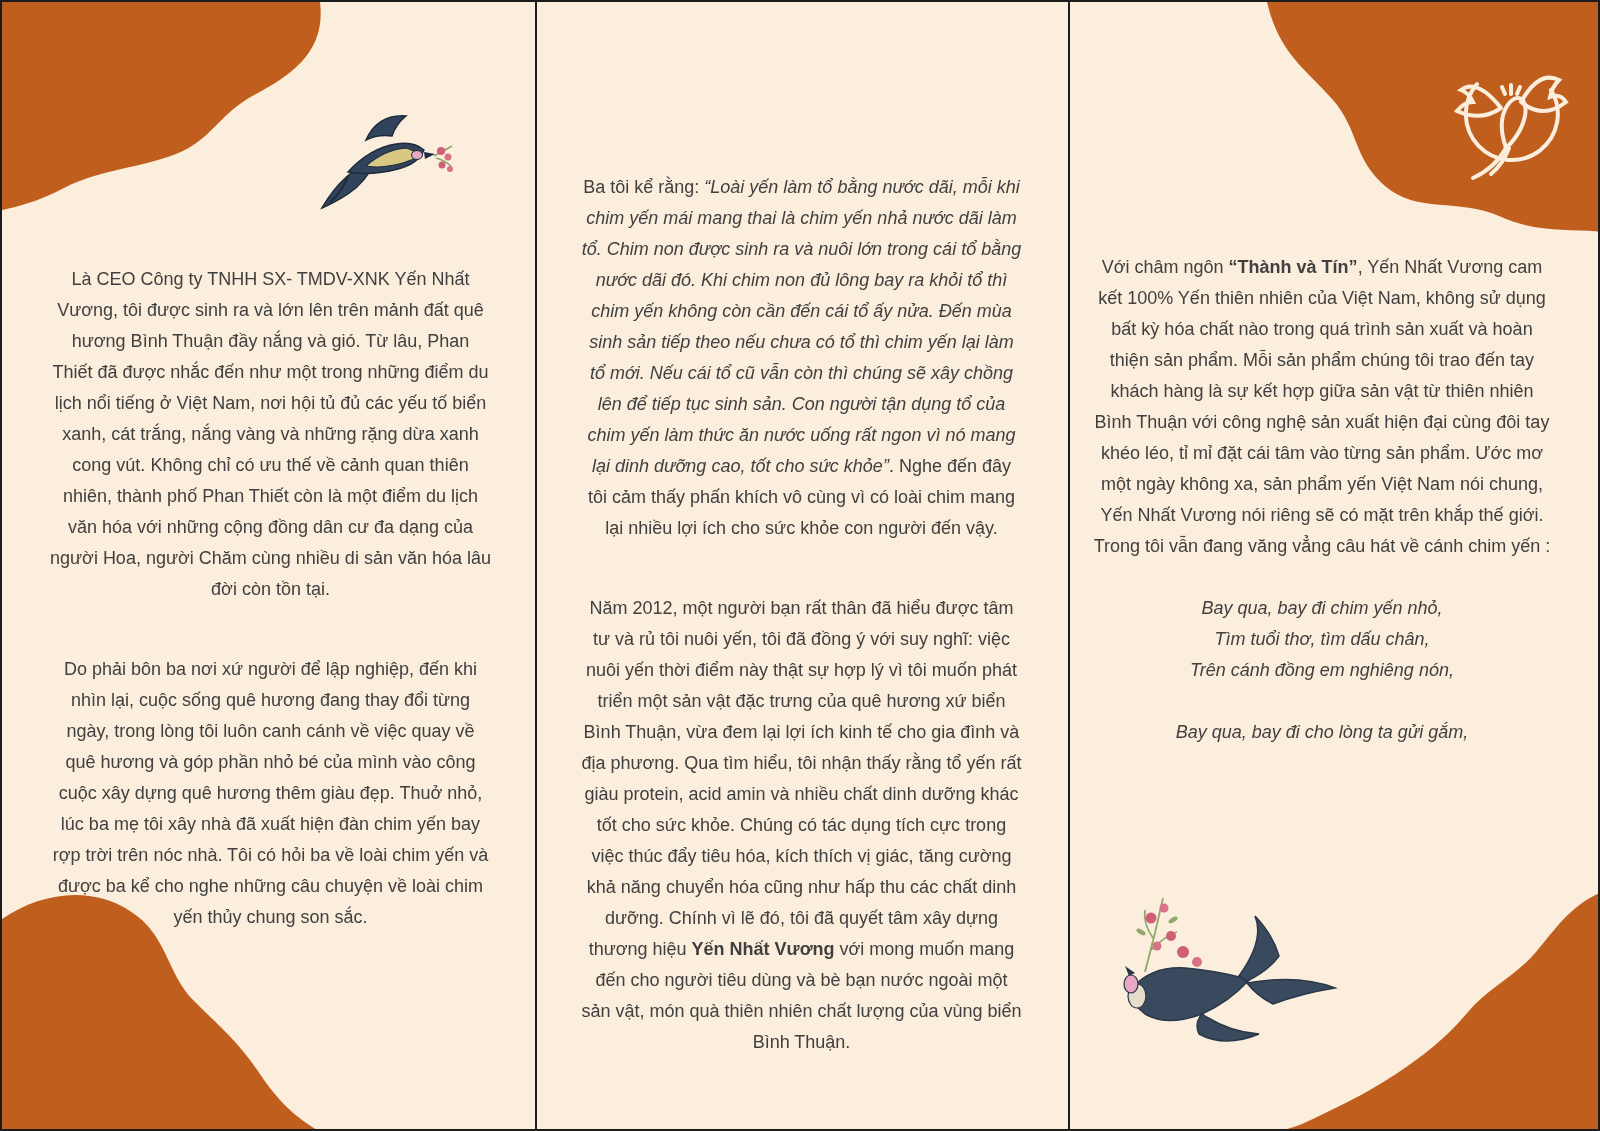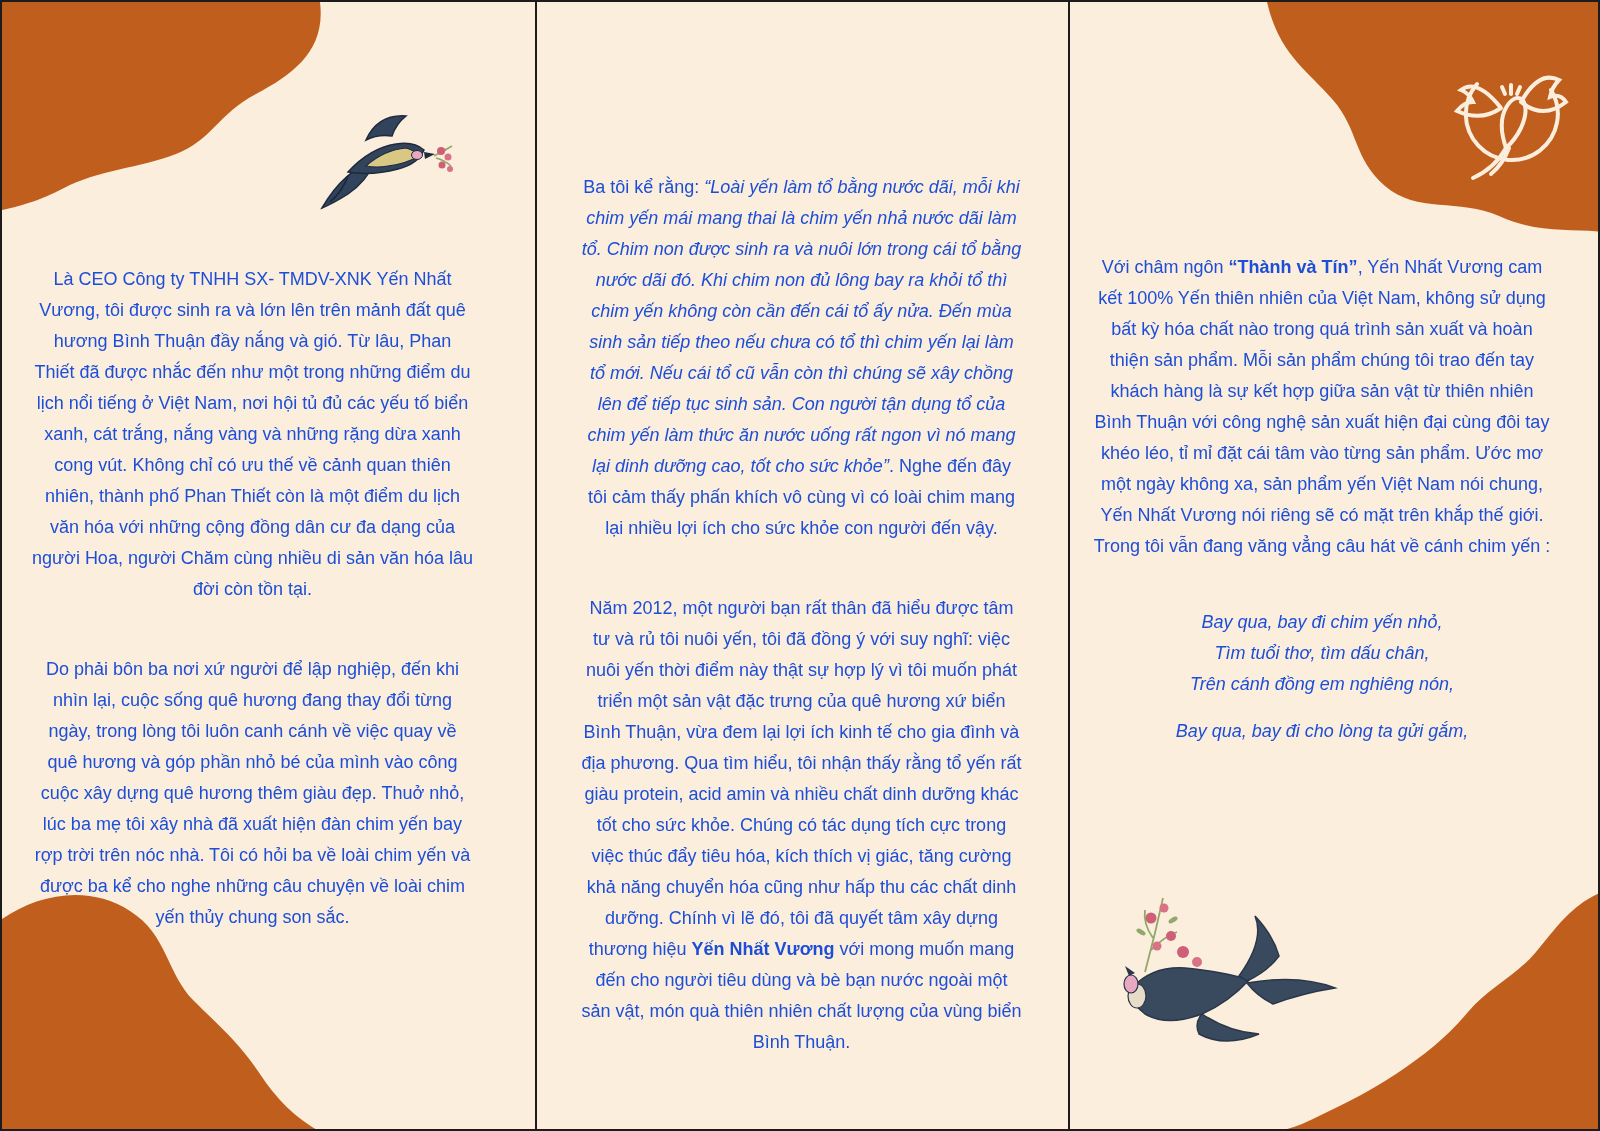--- a/index.html
+++ b/index.html
@@ -16,25 +16,25 @@
   .blob{position:absolute;}
   .divider{
     position:absolute;top:0;bottom:0;width:2px;background:#1c1c1c;z-index:5;
   }
   .textblock{
     position:absolute;
     text-align:center;
     font-size:18px;
     line-height:31px;
     z-index:3;
-    color:#1d4ed8;
+    color:#404040;
   }
   .para + .para{margin-top:49px;}
-  .poem{margin-top:45px;font-style:italic;}
-  .poem + .poem{margin-top:16px;}
+  .poem{margin-top:31px;font-style:italic;}
+  .poem + .poem{margin-top:31px;}
   .seg-i{font-style:italic;}
   .seg-b{font-weight:700;}
   .illus{position:absolute;z-index:4;}
 </style>
 </head>
 <body>
 
 <div class="page">
 
   <svg class="blob" style="left:0;top:0;" width="330" height="215" viewBox="0 0 330 215">
@@ -96,21 +96,21 @@
     <circle cx="90" cy="82" r="5" fill="#d97287"></circle>
     <path fill="#3a4a5e" stroke="#2a374a" stroke-width="1.5" d="M25 108 Q45 86 78 88 Q118 92 142 100 Q122 122 95 134 Q60 147 38 134 Q22 122 25 108 Z"></path>
     <path fill="#3a4a5e" stroke="#2a374a" stroke-width="1.5" d="M132 96 Q158 60 148 36 Q166 55 172 76 Q160 92 140 101 Z"></path>
     <path fill="#3a4a5e" stroke="#2a374a" stroke-width="1.5" d="M140 103 Q192 94 228 108 Q196 113 166 124 Q150 116 140 103 Z"></path>
     <path fill="#3a4a5e" stroke="#2a374a" stroke-width="1.5" d="M95 134 Q122 152 152 154 Q118 168 92 154 Q87 143 95 134 Z"></path>
     <ellipse cx="30" cy="116" rx="9" ry="12" fill="#e7dcc8" stroke="#2a374a" stroke-width="1.2"></ellipse>
     <ellipse cx="24" cy="104" rx="7" ry="9" fill="#e9a8c2" stroke="#2a374a" stroke-width="1.2"></ellipse>
     <path fill="#2a374a" d="M22 96 L18 86 L28 93 Z"></path>
   </svg>
 
-  <div class="textblock" style="left:30px;top:262px;width:441px;">
+  <div class="textblock" style="left:48px;top:262px;width:441px;">
     <div class="para"><span>Là CEO Công ty TNHH SX- TMDV-XNK Yến Nhất Vương, tôi được sinh ra và lớn lên trên mảnh đất quê hương Bình Thuận đầy nắng và gió. Từ lâu, Phan Thiết đã được nhắc đến như một trong những điểm du lịch nổi tiếng ở Việt Nam, nơi hội tủ đủ các yếu tố biển xanh, cát trắng, nắng vàng và những rặng dừa xanh cong vút. Không chỉ có ưu thế về cảnh quan thiên nhiên, thành phố Phan Thiết còn là một điểm du lịch văn hóa với những cộng đồng dân cư đa dạng của người Hoa, người Chăm cùng nhiều di sản văn hóa lâu đời còn tồn tại.</span></div>
     <div class="para"><span>Do phải bôn ba nơi xứ người để lập nghiệp, đến khi nhìn lại, cuộc sống quê hương đang thay đổi từng ngày, trong lòng tôi luôn canh cánh về việc quay về quê hương và góp phần nhỏ bé của mình vào công cuộc xây dựng quê hương thêm giàu đẹp. Thuở nhỏ, lúc ba mẹ tôi xây nhà đã xuất hiện đàn chim yến bay rợp trời trên nóc nhà. Tôi có hỏi ba về loài chim yến và được ba kể cho nghe những câu chuyện về loài chim yến thủy chung son sắc.</span></div>
   </div>
 
   <div class="textblock" style="left:579px;top:170px;width:441px;">
     <div class="para"><span>Ba tôi kể rằng: </span><span class="seg-i">“Loài yến làm tổ bằng nước dãi, mỗi khi chim yến mái mang thai là chim yến nhả nước dãi làm tổ. Chim non được sinh ra và nuôi lớn trong cái tổ bằng nước dãi đó. Khi chim non đủ lông bay ra khỏi tổ thì chim yến không còn cần đến cái tổ ấy nửa. Đến mùa sinh sản tiếp theo nếu chưa có tổ thì chim yến lại làm tổ mới. Nếu cái tổ cũ vẫn còn thì chúng sẽ xây chồng lên để tiếp tục sinh sản. Con người tận dụng tổ của chim yến làm thức ăn nước uống rất ngon vì nó mang lại dinh dưỡng cao, tốt cho sức khỏe”</span><span>. Nghe đến đây tôi cảm thấy phấn khích vô cùng vì có loài chim mang lại nhiều lợi ích cho sức khỏe con người đến vậy.</span></div>
     <div class="para"><span>Năm 2012, một người bạn rất thân đã hiểu được tâm tư và rủ tôi nuôi yến, tôi đã đồng ý với suy nghĩ: việc nuôi yến thời điểm này thật sự hợp lý vì tôi muốn phát triển một sản vật đặc trưng của quê hương xứ biển Bình Thuận, vừa đem lại lợi ích kinh tế cho gia đình và địa phương. Qua tìm hiểu, tôi nhận thấy rằng tổ yến rất giàu protein, acid amin và nhiều chất dinh dưỡng khác tốt cho sức khỏe. Chúng có tác dụng tích cực trong việc thúc đẩy tiêu hóa, kích thích vị giác, tăng cường khả năng chuyển hóa cũng như hấp thu các chất dinh dưỡng. Chính vì lẽ đó, tôi đã quyết tâm xây dựng thương hiệu </span><span class="seg-b">Yến Nhất Vương</span><span> với mong muốn mang đến cho người tiêu dùng và bè bạn nước ngoài một sản vật, món quà thiên nhiên chất lượng của vùng biển Bình Thuận.</span></div>
   </div>
 
   <div class="textblock" style="left:1090px;top:250px;width:460px;">

